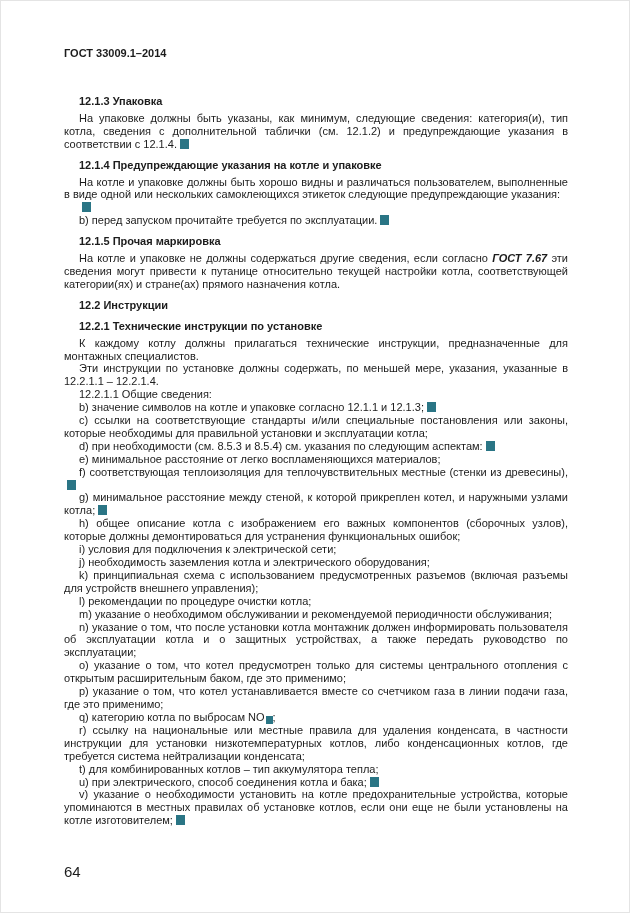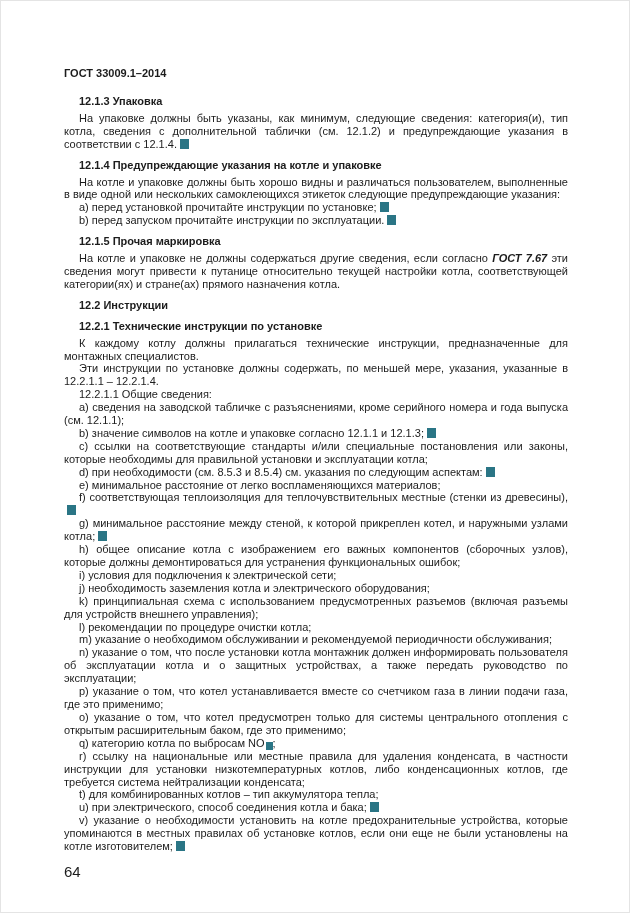--- a/index.html
+++ b/index.html
@@ -10,21 +10,21 @@
     height:913px;
     background:#ffffff;
     font-family:"Liberation Sans", sans-serif;
     color:#1c1c1c;
     border:1px solid #e4e4e4;
     overflow:hidden;
   }
   .doc-header {
     position:absolute;
     left:63px;
-    top:66px;
+    top:46px;
     font-size:11px;
     font-weight:bold;
   }
   .doc-body {
     position:absolute;
     left:63px;
     right:61px;
     top:86px;
     font-size:11px;
     line-height:12.9px;
@@ -63,45 +63,44 @@
 <body>
 
 <div class="page">
   <div class="doc-header">ГОСТ 33009.1–2014</div>
 
   <div class="doc-body" id="doc-body">
       <div class="blk heading"><span>12.1.3 Упаковка</span></div>
       <div class="blk para"><span>На упаковке должны быть указаны, как минимум, следующие сведения: категория(и), тип котла, сведения с дополнительной таблички (см. 12.1.2) и предупреждающие указания в соответствии с 12.1.4.</span><span class="marker"></span></div>
       <div class="blk heading"><span>12.1.4 Предупреждающие указания на котле и упаковке</span></div>
       <div class="blk para"><span>На котле и упаковке должны быть хорошо видны и различаться пользователем,  выполненные в виде одной или нескольких самоклеющихся этикеток следующие предупреждающие указания:</span></div>
-      <div class="blk para"><span>a) перед установкой прочитайте инструкции по установке;</span><span class="marker"></span></div>
-      <div class="blk para"><span>b) перед запуском прочитайте инструкции по эксплуатации.</span><span class="marker"></span></div>
+      <div class="blk para"><span class="marker"></span></div>
+      <div class="blk para"><span>b) перед запуском прочитайте требуется по эксплуатации.</span><span class="marker"></span></div>
       <div class="blk heading"><span>12.1.5 Прочая маркировка</span></div>
       <div class="blk para"><span>На котле и упаковке не должны содержаться другие сведения, если согласно </span><span class="italic">ГОСТ 7.67</span><span> эти сведения могут привести к путанице относительно текущей настройки котла, соответствующей категории(ях) и стране(ах) прямого назначения котла.</span></div>
       <div class="blk heading"><span>12.2 Инструкции</span></div>
       <div class="blk heading"><span>12.2.1 Технические инструкции по установке</span></div>
       <div class="blk para"><span>К каждому котлу должны прилагаться технические инструкции, предназначенные для монтажных специалистов.</span></div>
       <div class="blk para"><span>Эти инструкции по установке должны содержать, по меньшей мере, указания, указанные в 12.2.1.1 – 12.2.1.4.</span></div>
       <div class="blk para"><span>12.2.1.1 Общие сведения:</span></div>
-      <div class="blk para"><span>a) сведения на заводской табличке с разъяснениями, кроме серийного номера и года выпуска (см. 12.1.1);</span></div>
       <div class="blk para"><span>b) значение символов на котле и упаковке согласно 12.1.1 и 12.1.3;</span><span class="marker"></span></div>
       <div class="blk para"><span>c) ссылки на соответствующие стандарты и/или специальные постановления или законы, которые необходимы для правильной установки и эксплуатации котла;</span></div>
       <div class="blk para"><span>d) при необходимости (см. 8.5.3 и 8.5.4) см. указания по следующим аспектам:</span><span class="marker"></span></div>
       <div class="blk para"><span>e) минимальное расстояние от легко воспламеняющихся материалов;</span></div>
       <div class="blk para"><span>f) соответствующая теплоизоляция для теплочувствительных местные (стенки из древесины),</span><span class="marker"></span></div>
       <div class="blk para"><span>g) минимальное расстояние между стеной, к которой прикреплен котел, и наружными узлами котла;</span><span class="marker"></span></div>
       <div class="blk para"><span>h) общее описание котла с изображением его важных компонентов (сборочных узлов), которые должны демонтироваться для устранения функциональных ошибок;</span></div>
       <div class="blk para"><span>i) условия для подключения к электрической сети;</span></div>
       <div class="blk para"><span>j) необходимость заземления котла и электрического оборудования;</span></div>
       <div class="blk para"><span>k) принципиальная схема с использованием предусмотренных разъемов (включая разъемы для устройств внешнего управления);</span></div>
       <div class="blk para"><span>l) рекомендации по процедуре очистки котла;</span></div>
       <div class="blk para"><span>m) указание о необходимом обслуживании и рекомендуемой периодичности обслуживания;</span></div>
       <div class="blk para"><span>n) указание о том, что после установки котла монтажник должен информировать пользователя об эксплуатации котла и о защитных устройствах, а также передать руководство по эксплуатации;</span></div>
+      <div class="blk para"><span>o) указание о том, что котел предусмотрен только для системы центрального отопления с открытым расширительным баком, где это применимо;</span></div>
       <div class="blk para"><span>p) указание о том, что котел устанавливается вместе со счетчиком газа в линии подачи газа, где это применимо;</span></div>
-      <div class="blk para"><span>o) указание о том, что котел предусмотрен только для системы центрального отопления с открытым расширительным баком, где это применимо;</span></div>
       <div class="blk para"><span>q) категорию котла по выбросам NO</span><span class="marker sub"></span><span>;</span></div>
       <div class="blk para"><span>r) ссылку на национальные или местные правила для удаления конденсата, в частности инструкции для установки низкотемпературных котлов, либо конденсационных котлов, где требуется система нейтрализации конденсата;</span></div>
       <div class="blk para"><span>t) для комбинированных котлов – тип аккумулятора тепла;</span></div>
       <div class="blk para"><span>u) при электрического, способ соединения котла и бака;</span><span class="marker"></span></div>
       <div class="blk para"><span>v) указание о необходимости установить на котле предохранительные устройства, которые упоминаются в местных правилах об установке котлов, если они еще не были установлены на котле изготовителем;</span><span class="marker"></span></div>
     </div>
 
   <div class="doc-footer">64</div>
 </div>
 

